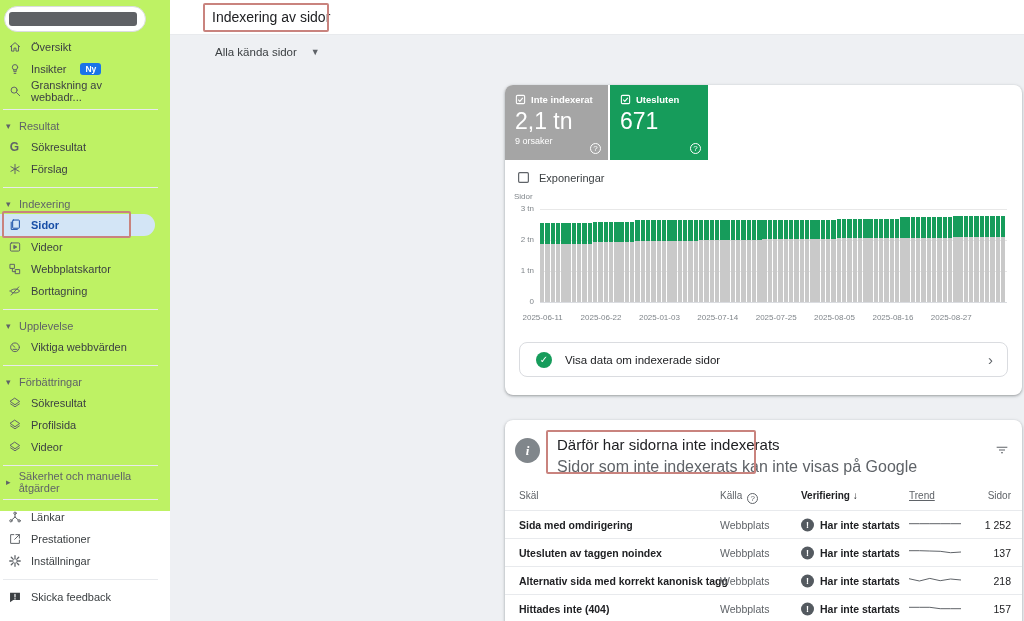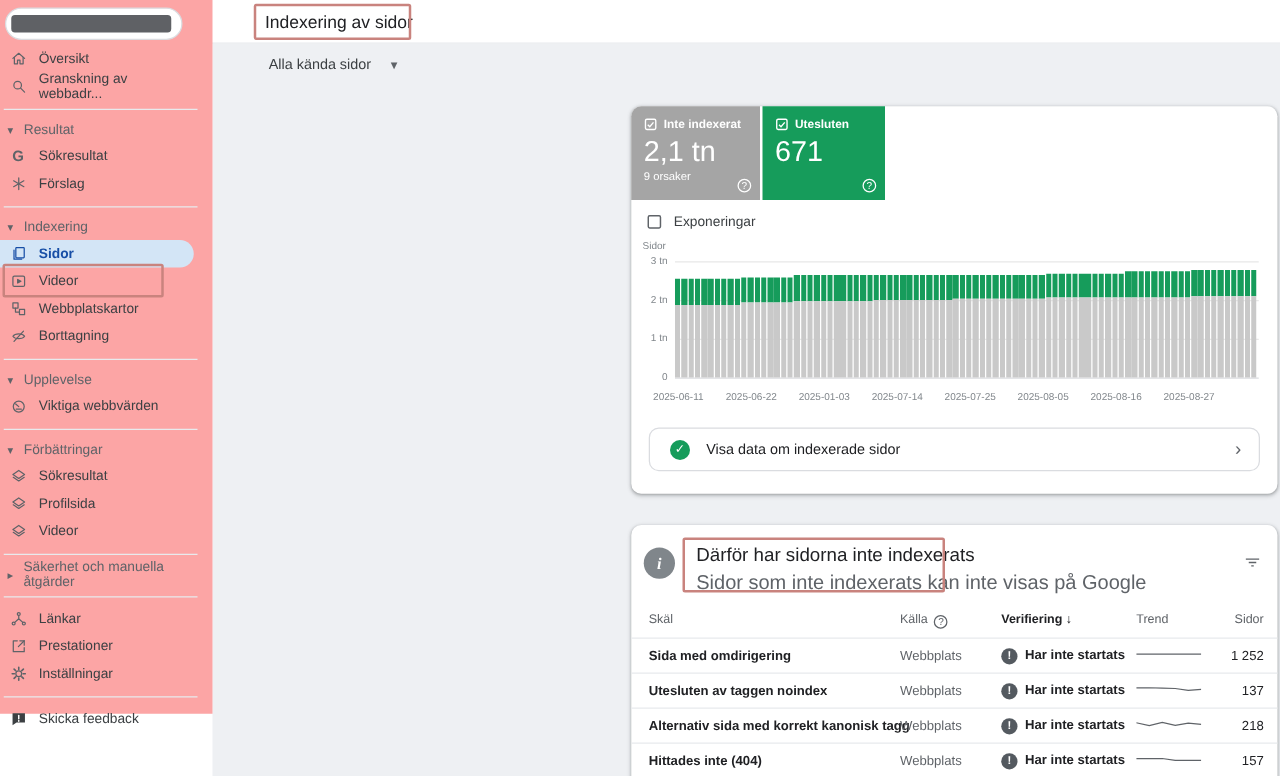--- a/index.html
+++ b/index.html
@@ -7,21 +7,21 @@
   body { font-family:"Liberation Sans","DejaVu Sans",sans-serif; background:#fff; color:#202124; }
   #page { position:relative; width:1024px; height:621px; overflow:hidden; background:#fff; }
 
   
   #topbar { position:absolute; left:0; top:0; width:1024px; height:35px; background:#fff; border-bottom:1px solid #e8eaed; z-index:1; }
 
   
   #main { position:absolute; left:170px; top:35px; right:0; bottom:0; background:#eef0f3; z-index:0; }
 
   
-  #sidebar { position:absolute; left:0; top:0; width:170px; height:571px; background:#fca5a5; z-index:2; }
+  #sidebar { position:absolute; left:0; top:0; width:170px; height:511px; background:#bef264; z-index:2; }
   #propsel { position:absolute; left:4px; top:6px; width:142px; height:26px; border:1px solid #dadce0; border-radius:14px; background:#fff; display:flex; align-items:center; padding:0 4px; cursor:pointer; }
   #propsel .redact { width:128px; height:14px; background:#5f6165; border-radius:3px; }
   #nav { position:absolute; left:0; top:36px; width:170px; }
   .sb-item { height:22px; display:flex; align-items:center; padding-left:7px; gap:9px; font-size:11px; color:#3c4043; cursor:pointer; width:155px; }
   .sb-item .ic { width:15px; height:15px; display:flex; align-items:center; justify-content:center; flex:none; color:#5f6368; }
   .sb-item.sel { background:#d3e5f6; border-radius:0 14px 14px 0; color:#174ea6; font-weight:bold; }
   .sb-item.sel .ic { color:#174ea6; }
   .sb-section { height:20px; display:flex; align-items:center; padding-left:6px; gap:4px; font-size:11px; color:#5f6368; cursor:pointer; }
   .sb-section .chev { font-size:9px; color:#5f6368; width:9px; }
   .sb-divider { height:1px; background:#e8eaed; margin:7px 12px 6px 3px; }
@@ -79,21 +79,21 @@
   #reasons-title { position:absolute; left:52px; top:16px; font-size:15px; color:#202124; }
   #reasons-sub { position:absolute; left:52px; top:38px; font-size:16px; color:#5f6368; }
   #filter-btn { position:absolute; right:12px; top:22px; cursor:pointer; }
   #filter-btn svg { width:16px; height:16px; stroke:#5f6368; stroke-width:1.6; }
 
   #thead { position:absolute; left:0; top:70px; width:517px; height:20px; font-size:10px; color:#5f6368; }
   #thead .hc, .row .c { position:absolute; white-space:nowrap; }
   .col-reason { left:14px; }
   .col-source { left:215px; }
   .col-valid { left:296px; }
-  .col-trend { left:404px; }
+  .col-trend { left:404px;text-decoration:underline; }
   .col-pages { right:11px; text-align:right; }
   #thead .sortcol { color:#202124; font-weight:bold; }
   #thead .arrow { font-size:10px; }
   #thead .qh { margin-left:5px; vertical-align:-2px; }
   #tbody { position:absolute; left:0; top:90px; width:517px; }
   .row { position:relative; height:28px; border-top:1px solid #e8eaed; font-size:10.5px; cursor:pointer; }
   .row .c { top:50%; transform:translateY(-50%);text-align:center; }
   .row .reason { font-weight:bold; color:#202124; }
   .row .source { color:#5f6368; }
   .row .valid { display:flex; align-items:center; gap:6px; font-weight:bold; color:#202124; }
@@ -116,20 +116,31 @@
     </div>
     <div id="nav">
         <div class="sb-item">
           <span class="ic">
             <svg class="i" viewBox="0 0 24 24">
               <path d="M4 11.5 L12 4.5 L20 11.5"></path>
               <path d="M6 10 V19 H10.3 V14 H13.7 V19 H18 V10"></path>
             </svg>
           </span>
           <span>Översikt</span>
+        </div>
+        <div class="sb-item">
+          <span class="ic">
+            <svg class="i" viewBox="0 0 24 24">
+              <circle cx="12" cy="9" r="4.6"></circle>
+              <path d="M10 13.5 V16.5 H14 V13.5"></path>
+              <path d="M10.5 19.5 H13.5"></path>
+            </svg>
+          </span>
+          <span>Insikter</span>
+          <span class="badge">Ny</span>
         </div>
         <div class="sb-item">
           <span class="ic">
             <svg class="i" viewBox="0 0 24 24">
               <circle cx="10.5" cy="10.5" r="5.2"></circle>
               <path d="M14.6 14.6 L20 20"></path>
             </svg>
           </span>
           <span>Granskning av webbadr...</span>
         </div>

